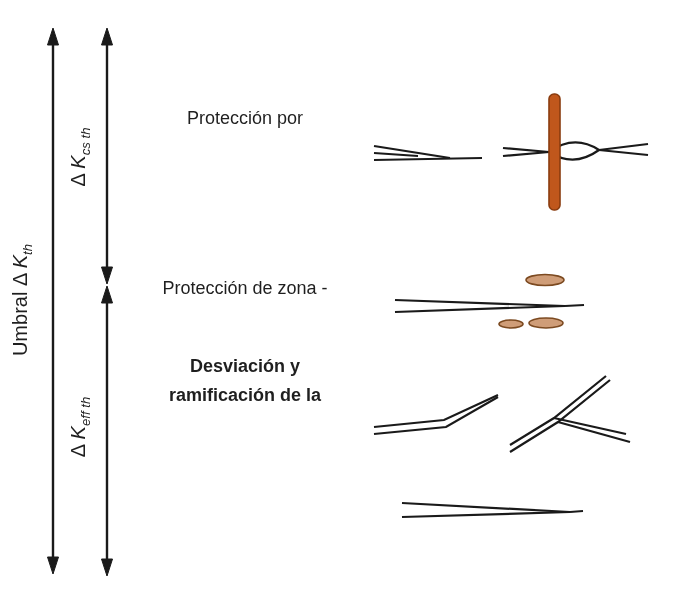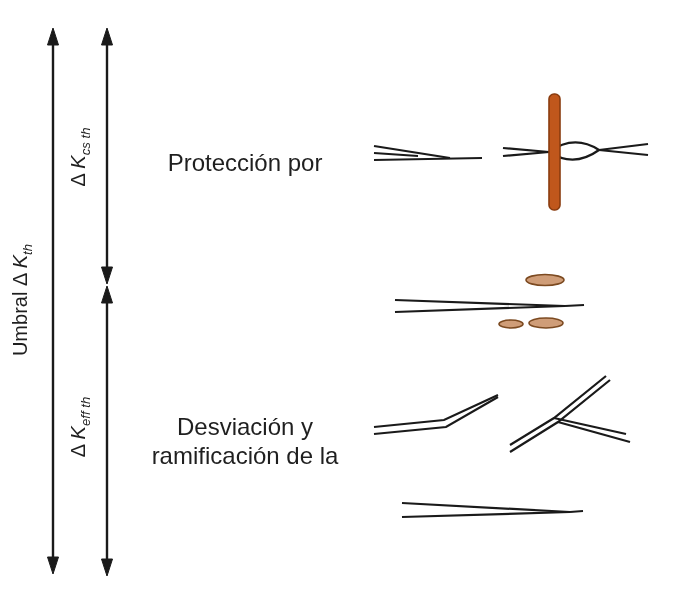--- a/index.html
+++ b/index.html
@@ -10,21 +10,21 @@
   .abs{position:absolute;}
   .rot{
     transform:rotate(-90deg);
     text-align:center;white-space:nowrap;
     font-size:20px;
   }
   .it{font-style:italic;}
   sub.ss{font-style:italic;font-size:0.66em;}
   .mech{
     position:absolute;left:125px;width:240px;text-align:center;
-    font-size:24px;line-height:29px;margin-top:44px;
+    font-size:18px;line-height:29px;
   }
   svg{display:block;overflow:visible;}
 </style>
 </head>
 <body>
 
 <div id="canvas">
 
   <svg class="abs" style="left:42px;top:28px;" width="22" height="546" viewBox="0 0 22 546">
     <g stroke="#1a1a1a" fill="#1a1a1a">
@@ -60,23 +60,24 @@
 
   <div class="abs rot" style="left:9px;top:415px;width:140px;height:24px;">
     <span>Δ </span><span class="it">K</span><sub class="ss">eff th</sub>
   </div>
 
   <div class="mech" style="top:104px;">
     <div>Protección por</div>
   </div>
 
   <div class="mech" style="top:274px;">
+    <div>Protección de zona -</div>
   </div>
 
-  <div class="mech" style="top:368px;">
+  <div class="mech" style="top:352px;font-weight:bold;">
     <div>Desviación y</div>
     <div>ramificación de la</div>
   </div>
 
 
   <svg class="abs" style="left:372px;top:133px;" width="115" height="40" viewBox="0 0 115 40">
     <g fill="none" stroke-width="2.2" stroke="#1a1a1a">
       <path d="M2,13 L78,25"></path>
       <path d="M2,27 L110,25"></path>
       <path d="M2,20 L46,23"></path>

